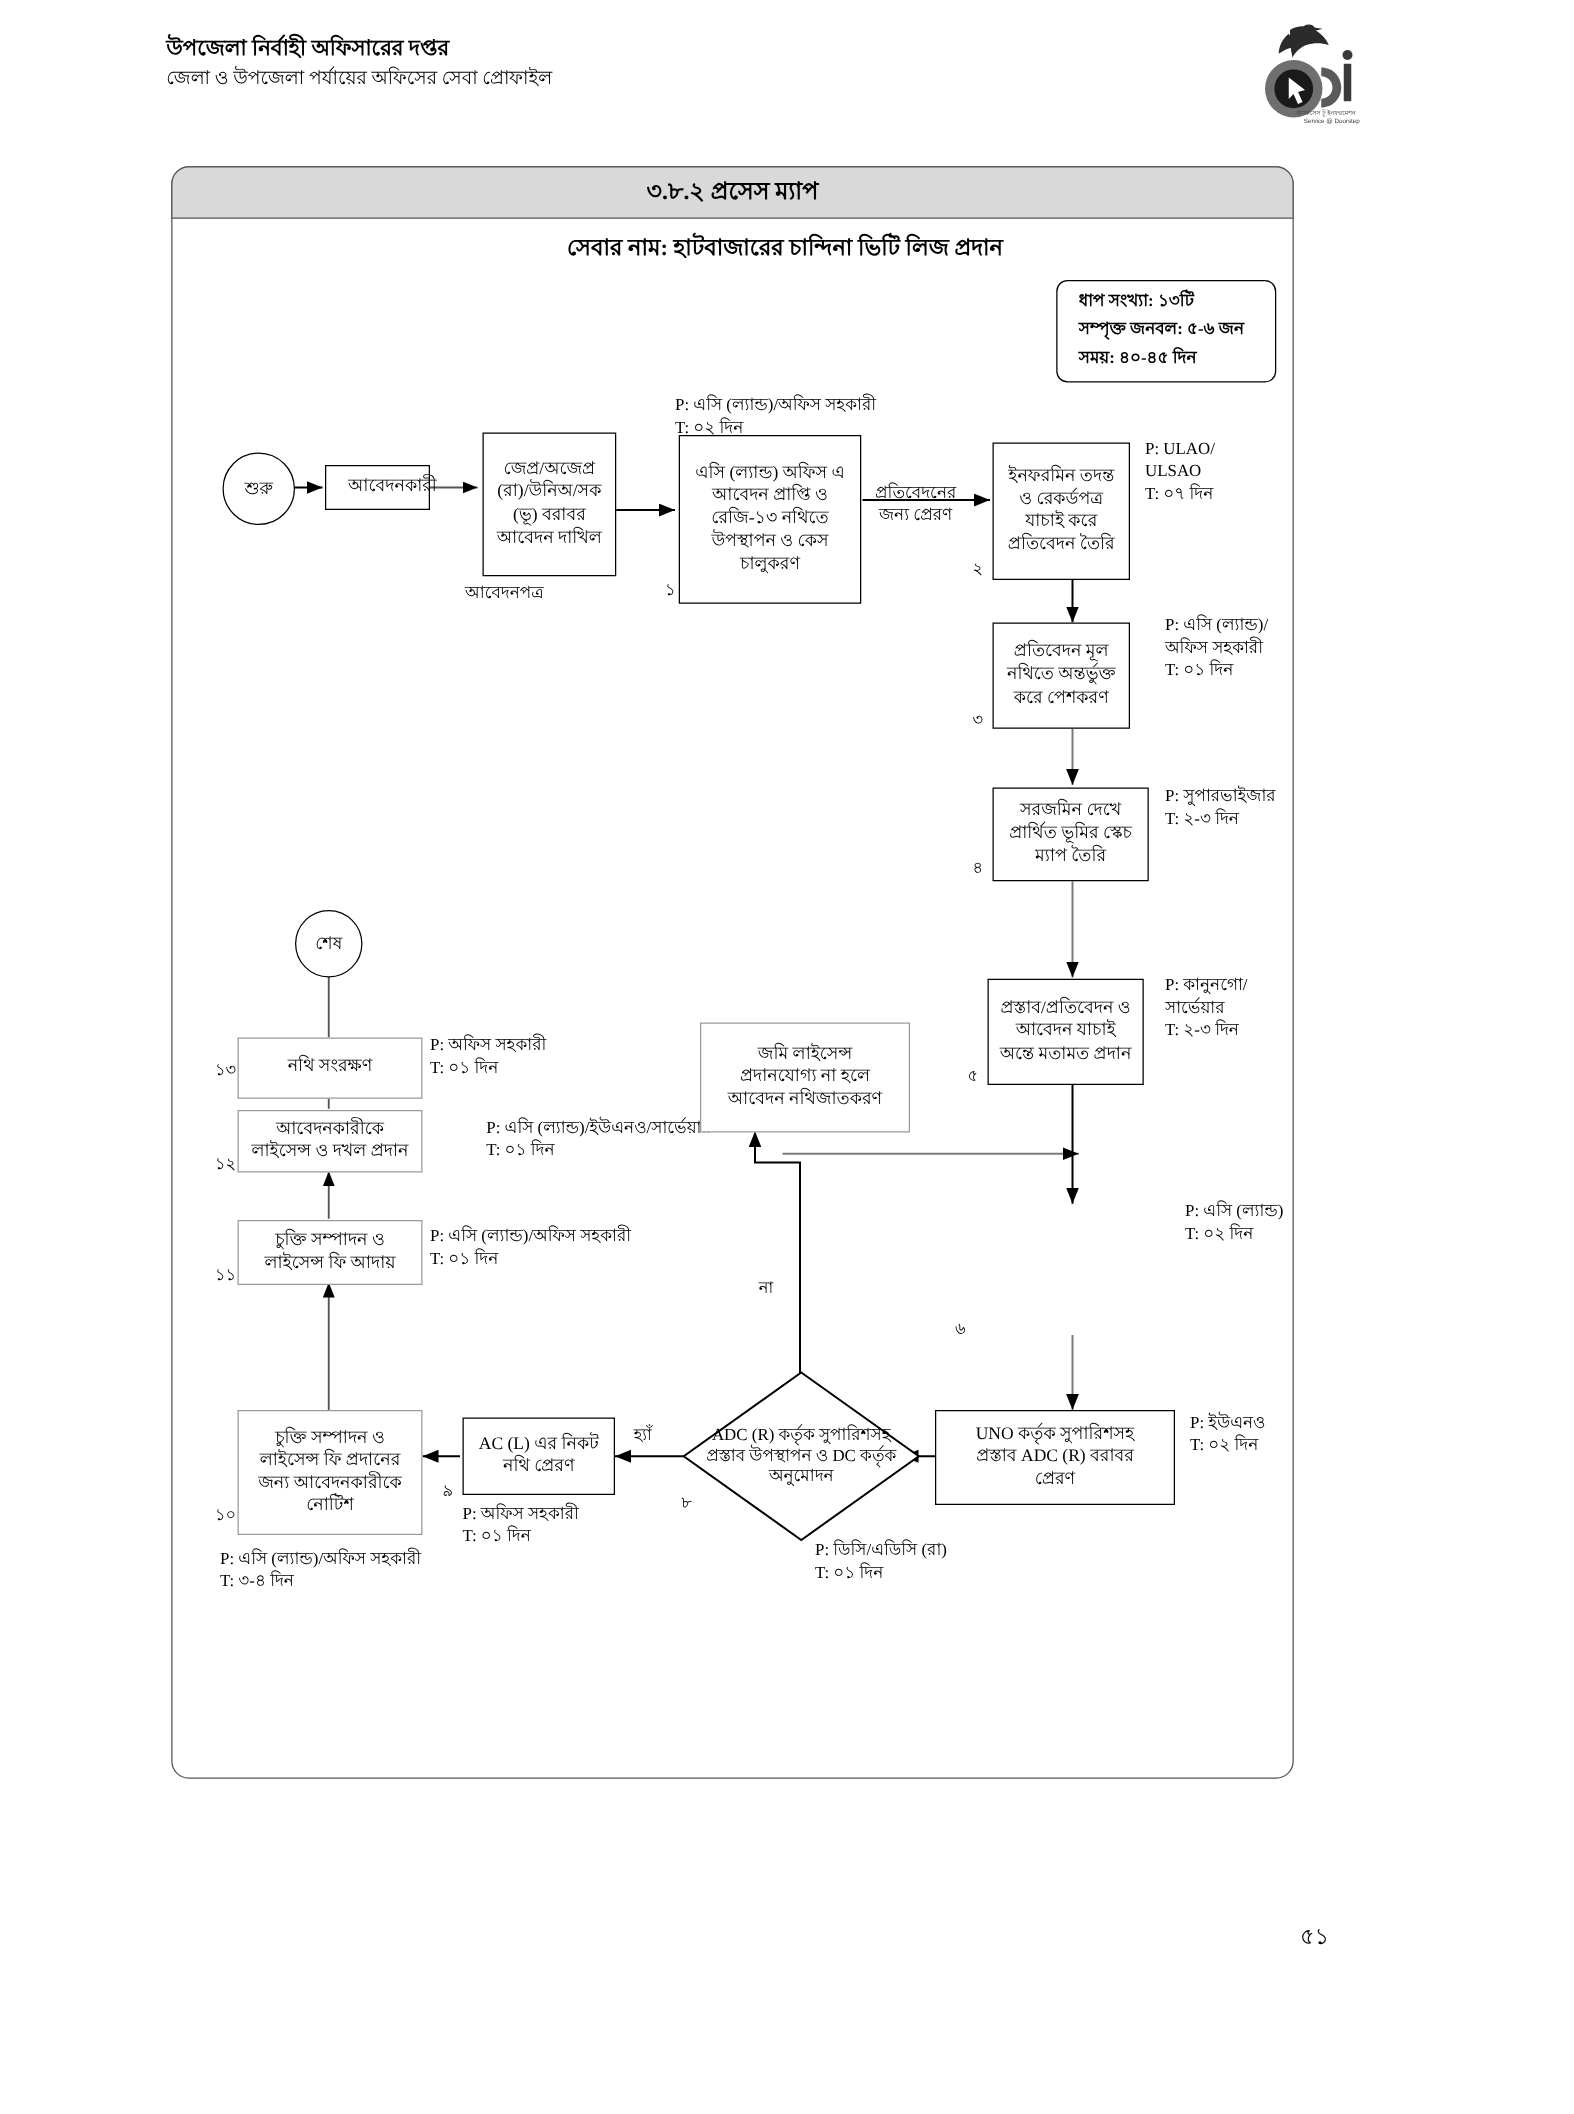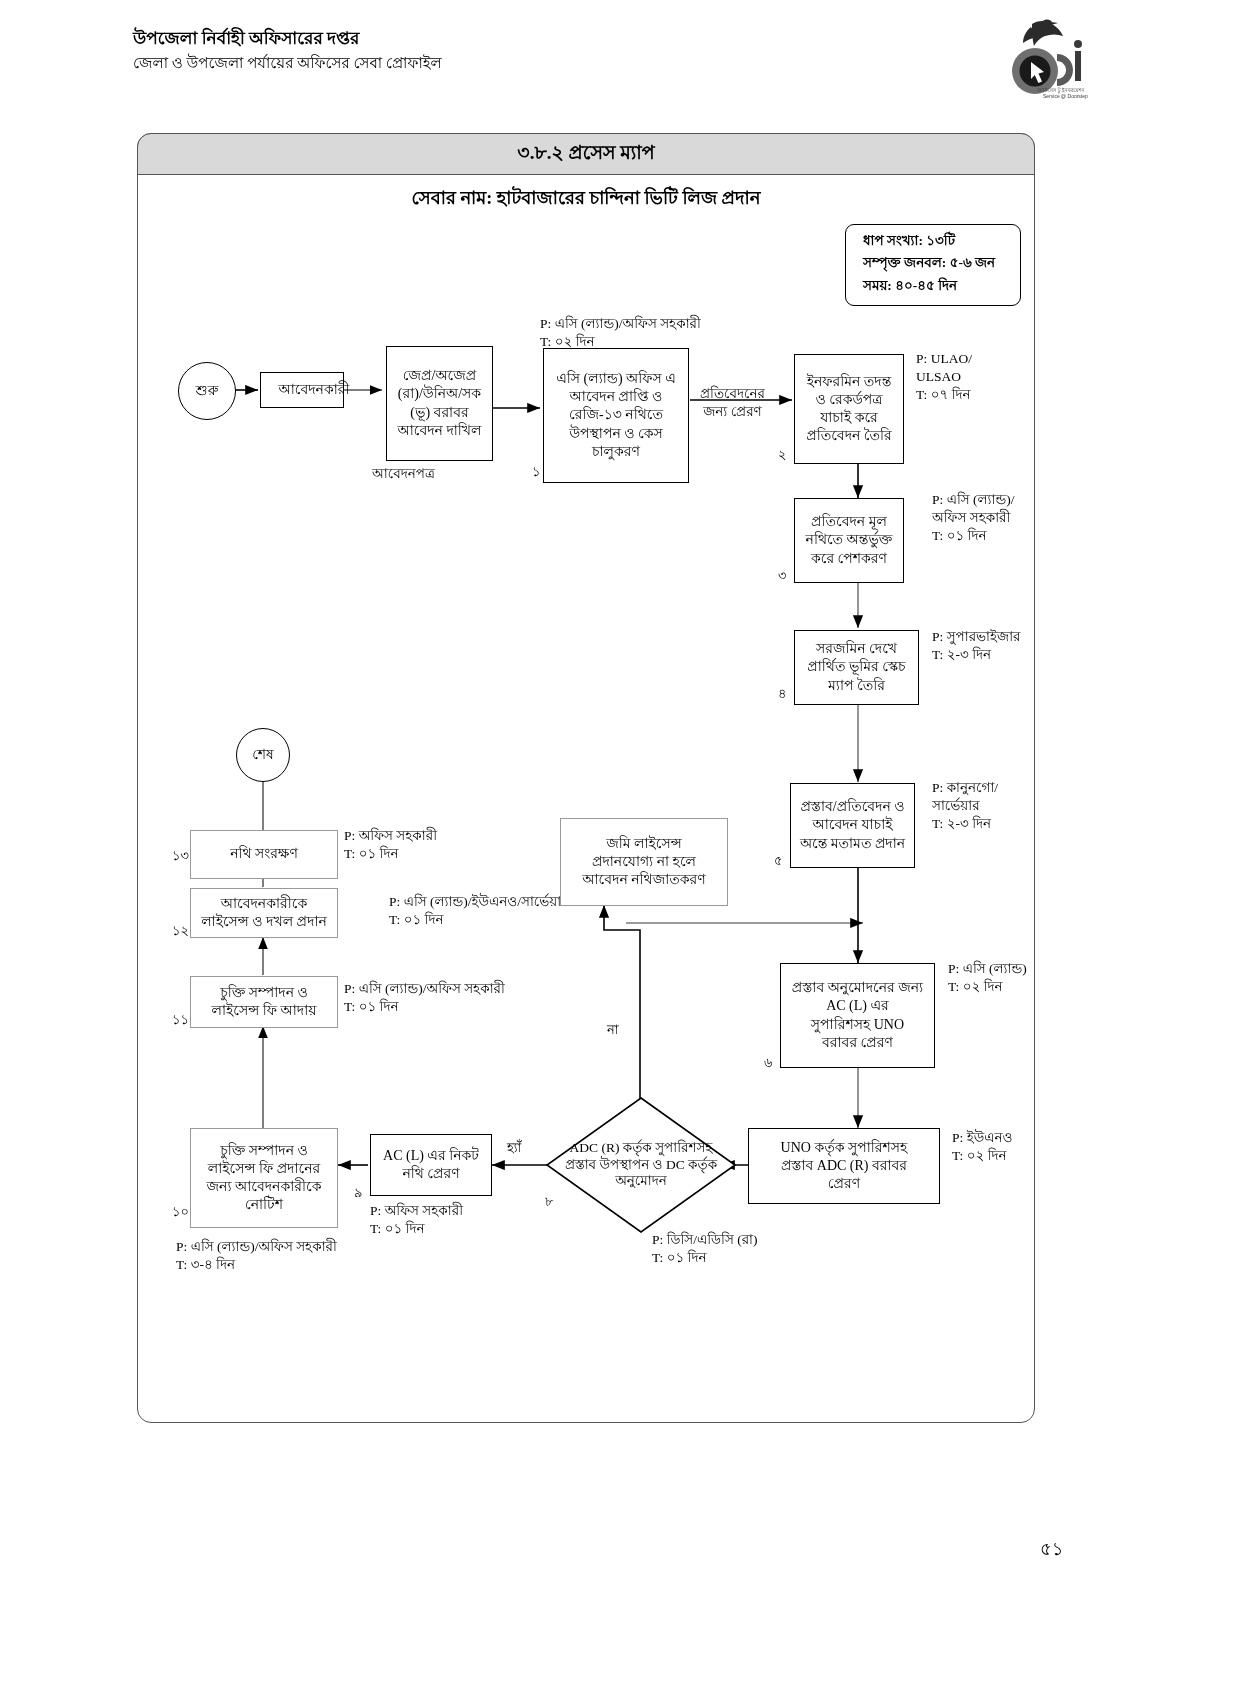--- a/index.html
+++ b/index.html
@@ -23,21 +23,21 @@
     border:1.6px solid #555;border-radius:14px;background:#fff;box-sizing:border-box;
   }
   .frame-title{
     position:absolute;left:137px;top:133px;width:898px;height:42px;
     background:#d9d9d9;border:1.6px solid #555;border-radius:14px 14px 0 0;
     box-sizing:border-box;display:flex;align-items:center;justify-content:center;
     font-size:19px;font-weight:700;
   }
   .svc-name{
     position:absolute;left:137px;top:184px;width:898px;
-    text-align:center;font-size:18px;font-weight:700;
+    text-align:center;font-size:18px;font-weight:700;padding-left:42px;
   }
 
   
   .meta{
     position:absolute;left:845px;top:224px;width:176px;height:82px;
     border:1.8px solid #000;border-radius:9px;box-sizing:border-box;
     padding:5px 0 0 17px;font-size:13.5px;font-weight:700;line-height:1.65;
   }
 
   
@@ -201,24 +201,20 @@
 T: ২-৩ দিন</div>
 
   <div class="node" style="left:790px;top:783px;width:125px;height:85px;white-space:pre-line;">প্রস্তাব/প্রতিবেদন ও
 আবেদন যাচাই
 অন্তে মতামত প্রদান</div>
   <div class="num" style="left:774px;top:851px;">৫</div>
   <div class="lbl" style="left:932px;top:779px;">P: কানুনগো/
 সার্ভেয়ার
 T: ২-৩ দিন</div>
 
-  <div class="node" style="left:780px;top:963px;width:155px;height:105px;white-space:pre-line;">প্রস্তাব অনুমোদনের জন্য
-AC (L) এর
-সুপারিশসহ UNO
-বরাবর প্রেরণ</div>
   <div class="num" style="left:764px;top:1053px;">৬</div>
   <div class="lbl" style="left:948px;top:960px;">P: এসি (ল্যান্ড)
 T: ০২ দিন</div>
 
   <div class="node" style="left:748px;top:1128px;width:192px;height:76px;white-space:pre-line;">UNO কর্তৃক সুপারিশসহ
 প্রস্তাব ADC (R) বরাবর
 প্রেরণ</div>
   <div class="lbl" style="left:952px;top:1129px;">P: ইউএনও
 T: ০২ দিন</div>
 

